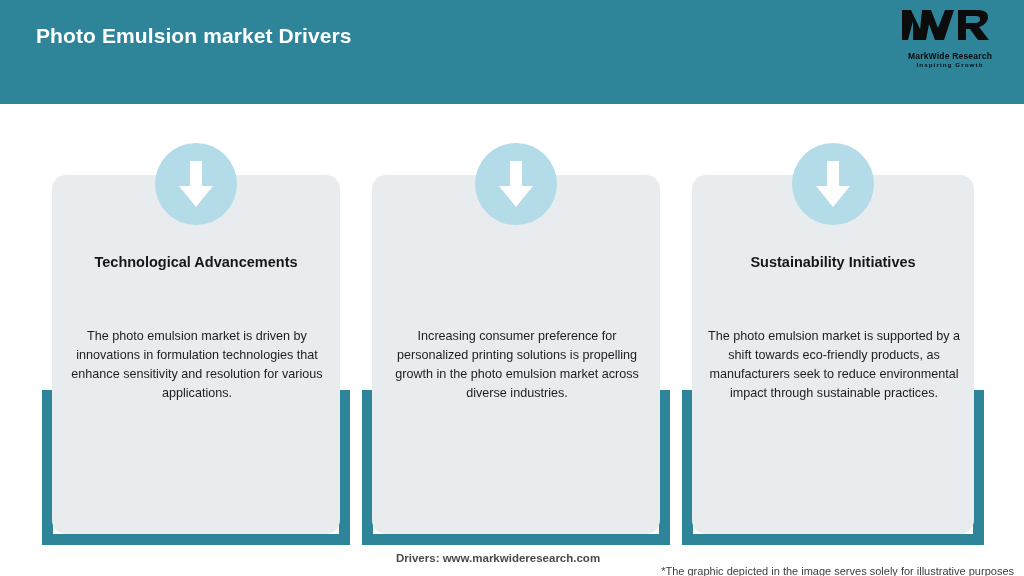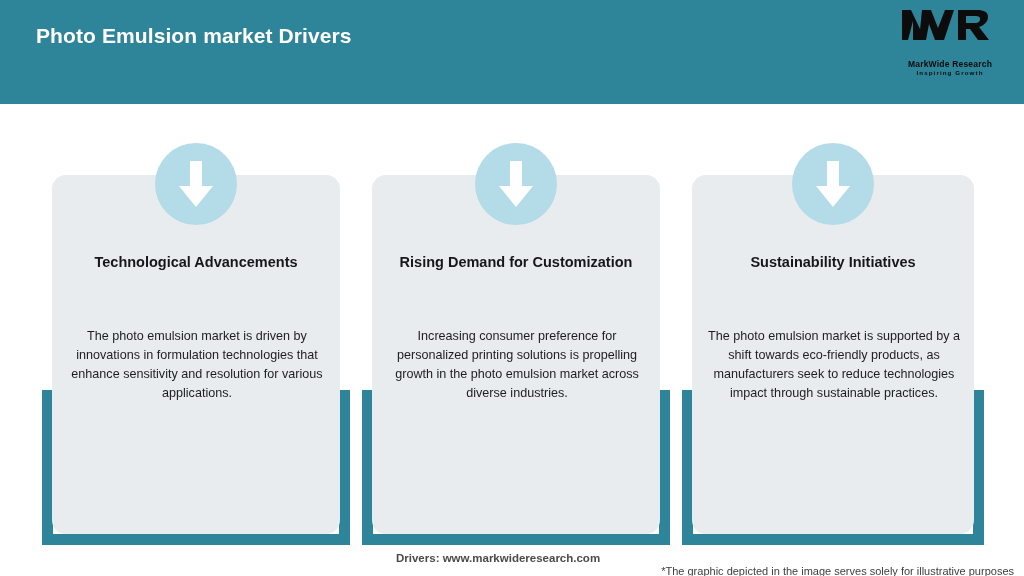--- a/index.html
+++ b/index.html
@@ -48,21 +48,21 @@
     width: 100px;
     height: 33px;
     margin: 0 auto;
     display: block;
   }
   .logo-name {
     font-size: 8.5px;
     font-weight: bold;
     color: #0c0c0c;
     letter-spacing: 0.2px;
-    margin-top: 18px;
+    margin-top: 10px;
     line-height: 10px;
     white-space: nowrap;
   }
   .logo-tag {
     font-size: 6.2px;
     font-weight: bold;
     color: #0c0c0c;
     letter-spacing: 1.1px;
     line-height: 8px;
     white-space: nowrap;
@@ -222,39 +222,38 @@
       </svg>
     </div>
   </div>
 
   <div class="card-group g2">
     <div class="frame-left"></div>
     <div class="frame-right"></div>
     <div class="frame-bottom"></div>
 
     <div class="card">
-      <div class="card-title">Rising Demand for Customization</div>
       <div class="card-body">Increasing consumer preference for personalized printing solutions is propelling growth in the photo emulsion market across diverse industries.</div>
     </div>
 
     <div class="badge">
       <svg viewBox="0 0 40 50">
         <polygon points="14,2 26,2 26,27 37,27 20,48 3,27 14,27" fill="#ffffff"></polygon>
       </svg>
     </div>
   </div>
 
   <div class="card-group g3">
     <div class="frame-left"></div>
     <div class="frame-right"></div>
     <div class="frame-bottom"></div>
 
     <div class="card">
       <div class="card-title">Sustainability Initiatives</div>
-      <div class="card-body">The photo emulsion market is supported by a shift towards eco-friendly products, as manufacturers seek to reduce technologies impact through sustainable practices.</div>
+      <div class="card-body">The photo emulsion market is supported by a shift towards eco-friendly products, as manufacturers seek to reduce environmental impact through sustainable practices.</div>
     </div>
 
     <div class="badge">
       <svg viewBox="0 0 40 50">
         <polygon points="14,2 26,2 26,27 37,27 20,48 3,27 14,27" fill="#ffffff"></polygon>
       </svg>
     </div>
   </div>
 
 </div>

